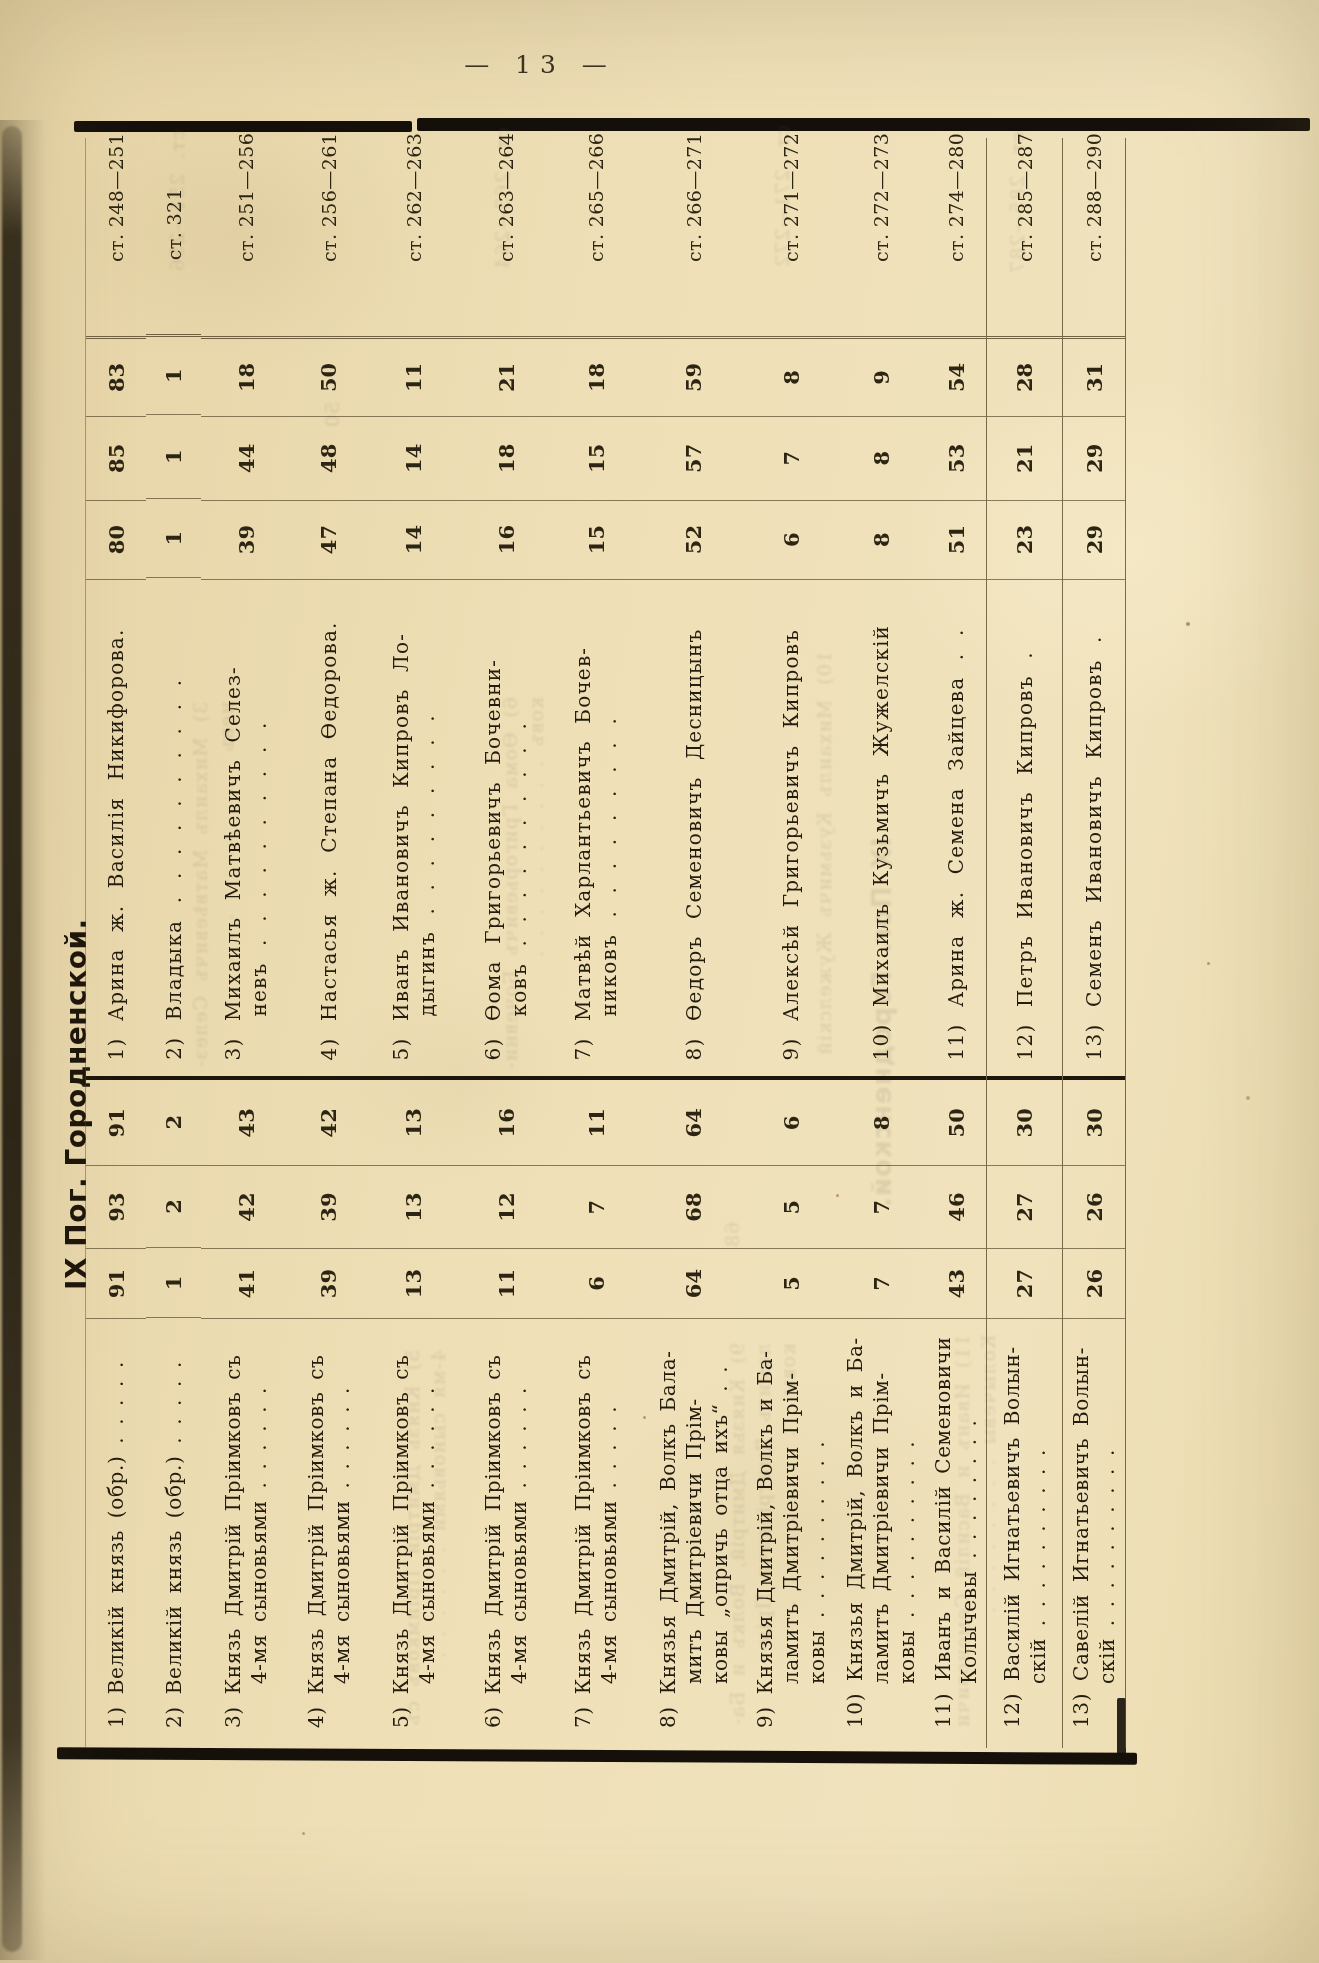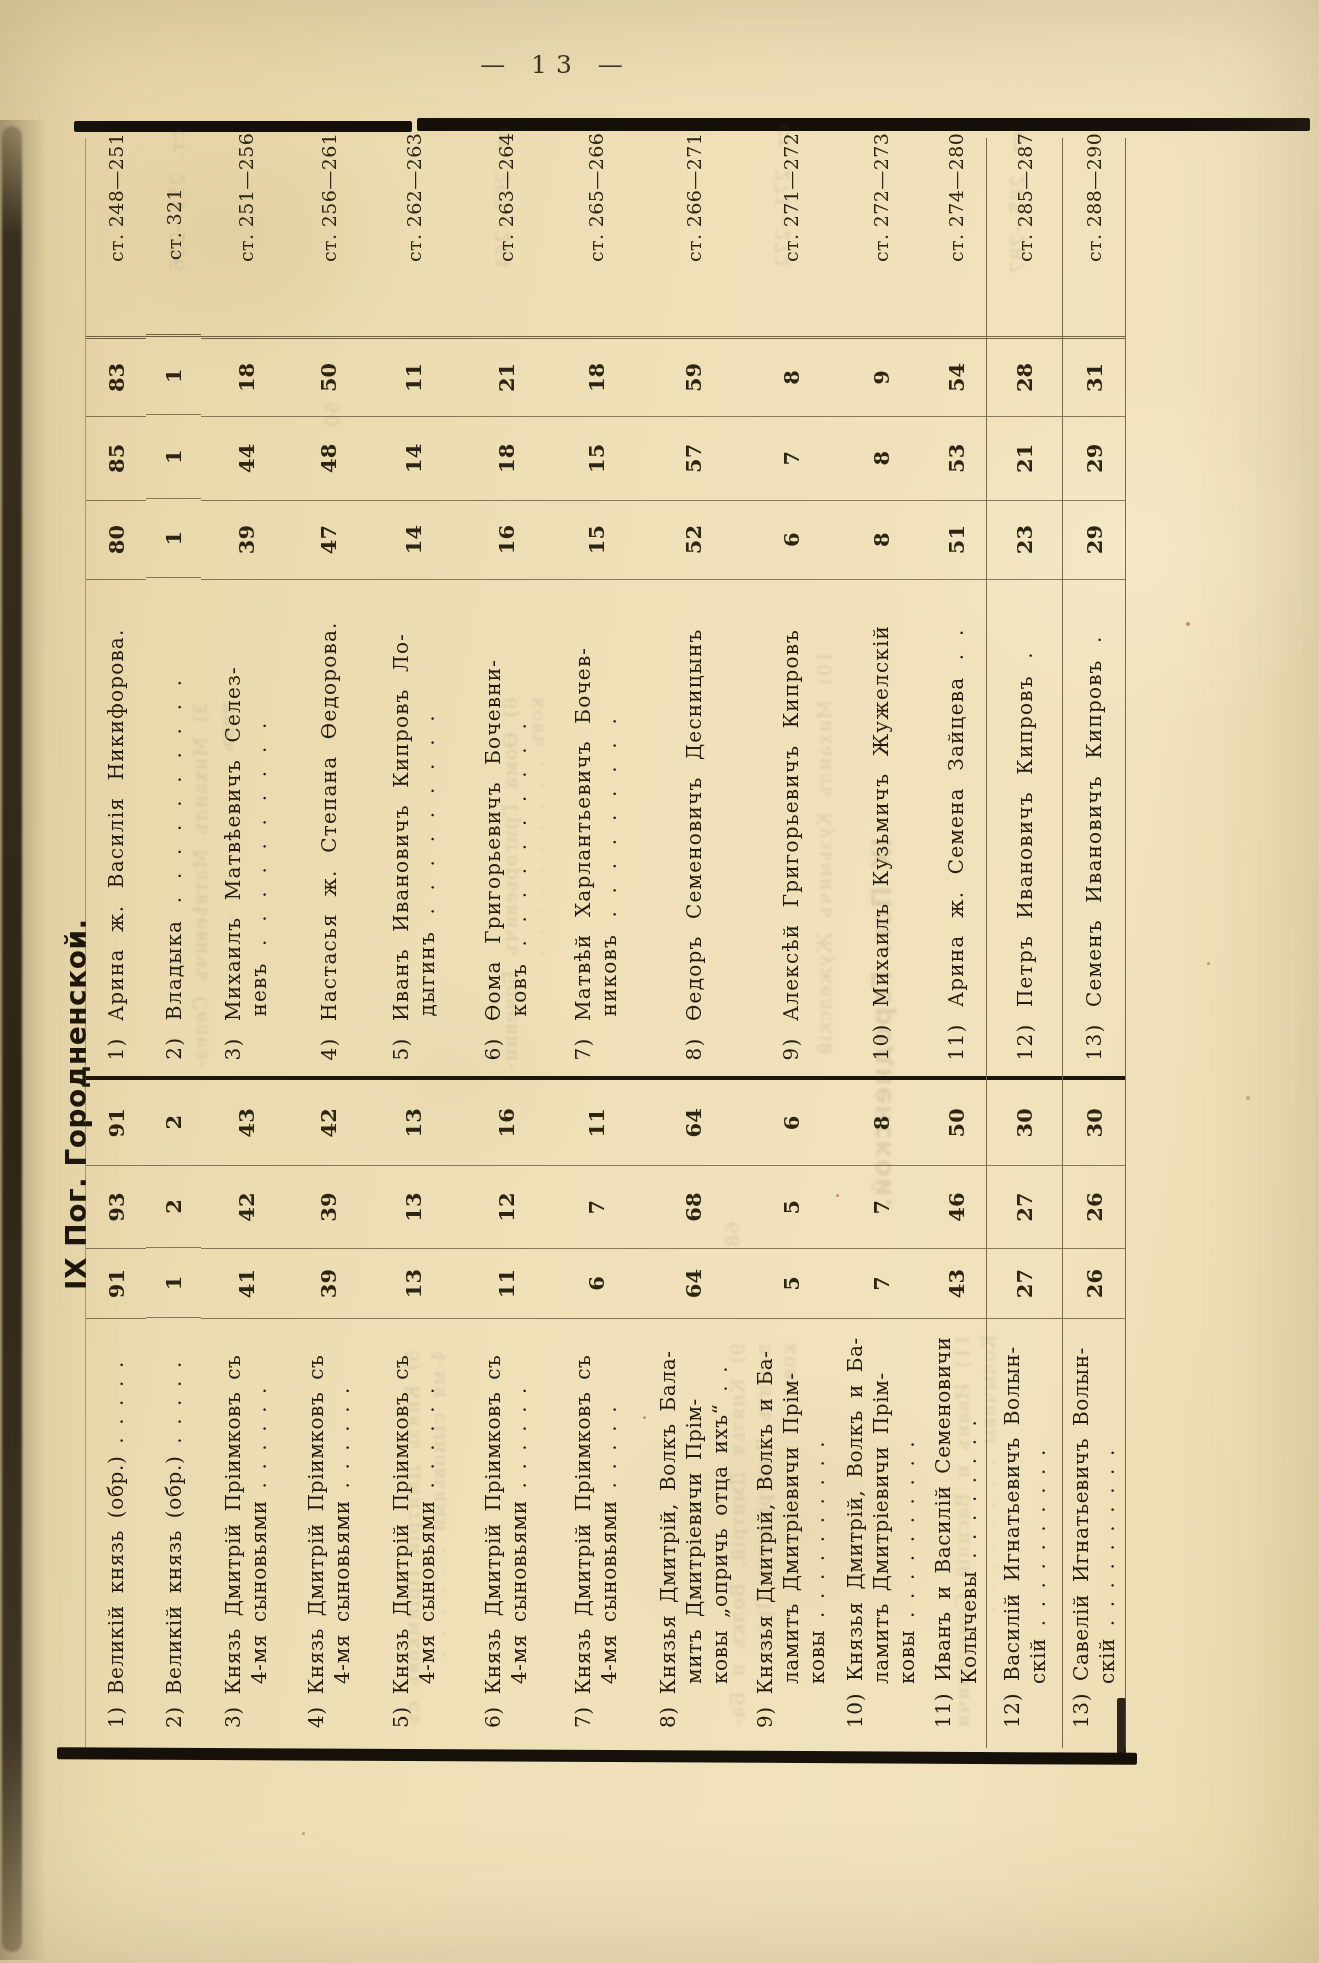--- a/index.html
+++ b/index.html
@@ -7,21 +7,21 @@
     position:relative;width:1319px;height:1963px;overflow:hidden;
     font-family:"DejaVu Serif", serif;color:#2c2513;
     background-image:
       radial-gradient(260px 200px at 18% 12%, rgba(196,176,128,.22), transparent 70%),
       radial-gradient(340px 260px at 85% 28%, rgba(255,248,220,.30), transparent 70%),
       radial-gradient(300px 230px at 60% 78%, rgba(201,182,134,.18), transparent 70%),
       radial-gradient(200px 160px at 35% 55%, rgba(214,196,150,.20), transparent 70%),
       linear-gradient(100deg,#e6d4a6,#efe0b8 45%,#f0e2bc 75%,#eadaad);
   }
   .page::after{content:'';position:absolute;inset:0;box-shadow:inset 0 0 130px rgba(118,98,58,.28);pointer-events:none;}
-  .pageno{position:absolute;left:466px;top:50px;width:180px;text-align:center;
+  .pageno{position:absolute;left:450px;top:50px;width:180px;text-align:center;
     font-size:25px;letter-spacing:9px;color:#3a321f;white-space:nowrap;}
   
   .gutter{position:absolute;left:2px;top:126px;width:20px;height:1826px;border-radius:10px;
     background:linear-gradient(180deg, rgba(30,24,12,.25), rgba(24,19,9,.85) 6%, rgba(24,19,9,.92) 55%, rgba(24,19,9,.8) 88%, rgba(30,24,12,.3));
     filter:blur(1.2px);}
   .gutter-soft{position:absolute;left:0;top:120px;width:46px;height:1840px;
     background:linear-gradient(90deg, rgba(60,48,24,.35), rgba(60,48,24,0));pointer-events:none;}
   
   .rule{position:absolute;background:#15100a;border-radius:2px;}
   .rule-top-a{left:74px;top:121px;width:338px;height:11px;}

